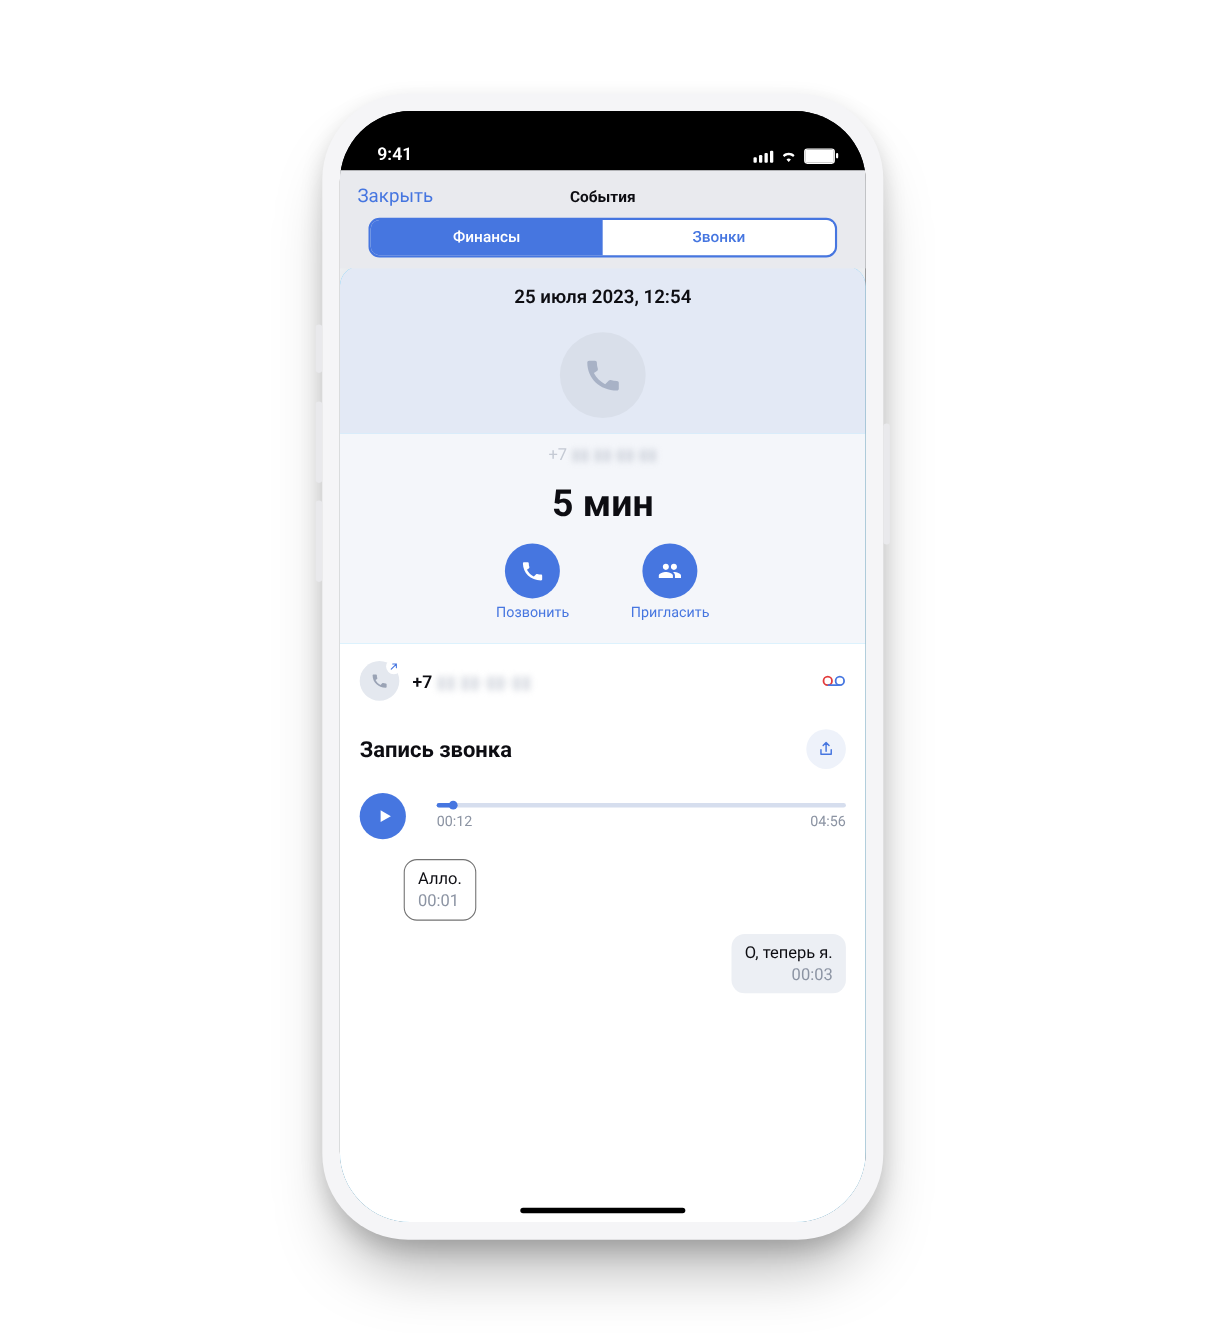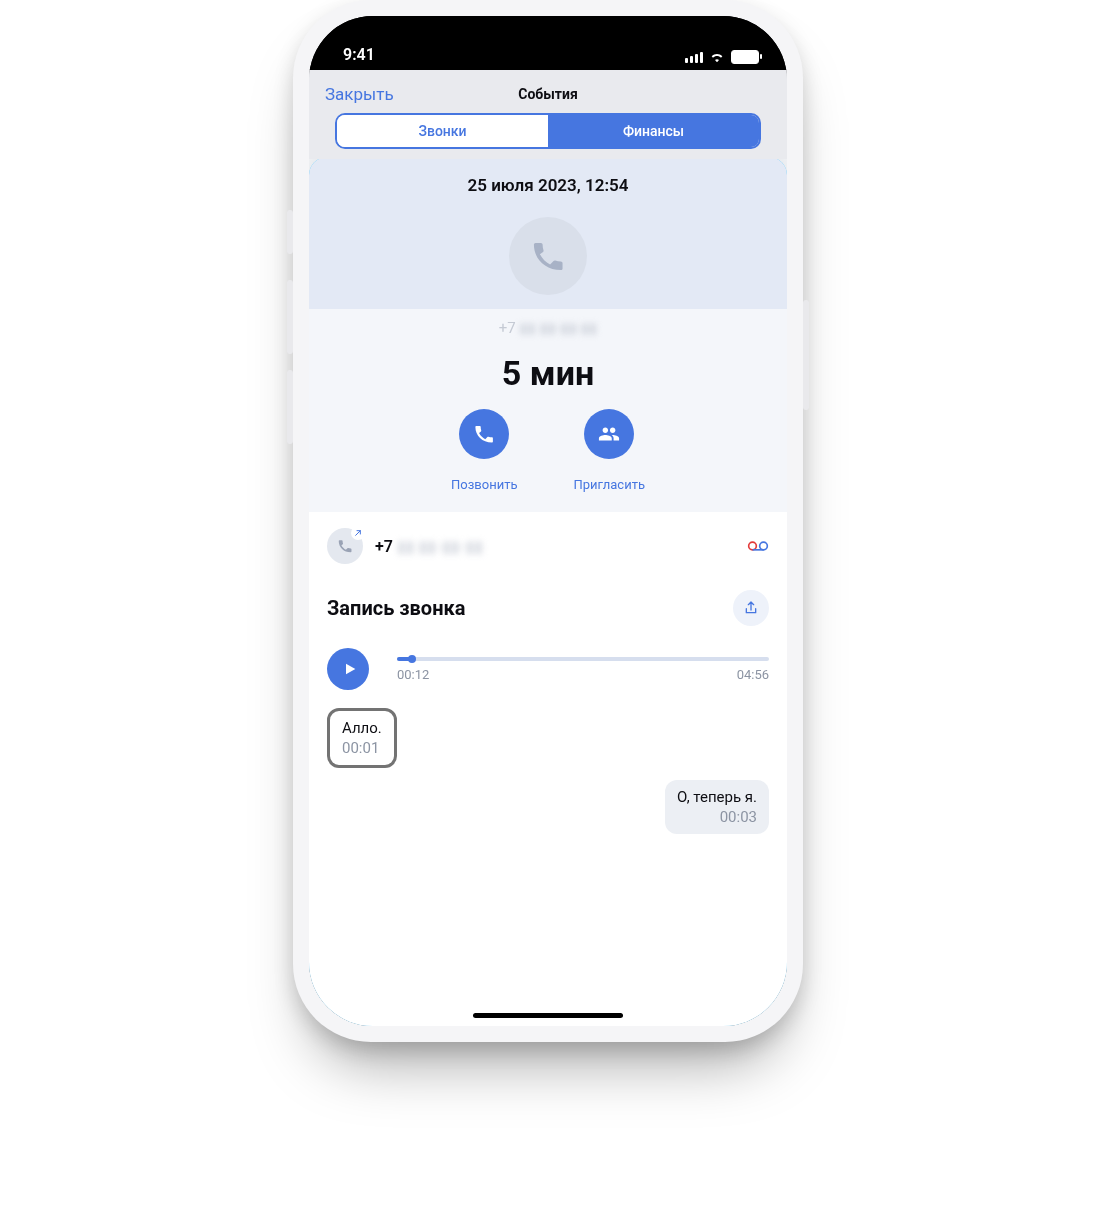--- a/index.html
+++ b/index.html
@@ -8,21 +8,21 @@
     --txt:#0d0d12;
     --muted:#8c94a3;
     --muted2:#a1a7b3;
     --bg:#f2f4f7;
     --bg2:#e8edf5;
     --card:#ffffff;
     --bubble:#eef1f5;
     --hdr:#e9eaee;
   }
   html,body{margin:0;padding:0;background:#fff;font-family:-apple-system,BlinkMacSystemFont,"Segoe UI",Roboto,Helvetica,Arial,sans-serif;}
-  .stage{width:1096px;height:1212px;position:relative;display:flex;align-items:flex-start;justify-content:center;}
+  .stage{width:1096px;height:1212px;position:relative;display:flex;align-items:center;justify-content:center;}
   
   .phone{
     width:510px;height:1042px;
     background:#f5f5f7;
     border-radius:78px;
     box-shadow:0 40px 60px -20px rgba(0,0,0,.35),0 8px 20px rgba(0,0,0,.15);
     position:relative;
     padding:16px;
     box-sizing:border-box;
   }
@@ -95,21 +95,21 @@
     width:78px;height:78px;border-radius:50%;
     background:#d9dfea;display:flex;align-items:center;justify-content:center;
   }
   .avatar svg{width:36px;height:36px;fill:#a8b2c6;}
   .info-block{background:#f4f6fa;padding:8px 0 20px;text-align:center;}
   .person-name{font-weight:600;font-size:17px;color:var(--txt);margin-top:14px;}
   .person-phone{font-size:15px;color:#c5cad4;margin-top:2px;}
   .duration{font-size:34px;font-weight:700;color:var(--txt);margin-top:16px;}
   .cost{font-size:16px;color:var(--muted2);margin-top:2px;}
   .actions{display:flex;justify-content:center;gap:56px;margin-top:16px;}
-  .action{display:flex;flex-direction:column;align-items:center;gap:18px;}
+  .action{display:flex;flex-direction:column;align-items:center;gap:6px;}
   .action .circle{
     width:50px;height:50px;border-radius:50%;background:var(--blue);
     display:flex;align-items:center;justify-content:center;
   }
   .action .circle svg{width:22px;height:22px;fill:#fff;}
   .action .lbl{font-size:13px;color:var(--blue);}
 
   .white-card{background:var(--card);padding:16px 18px 0;flex:1;display:flex;flex-direction:column;}
   .phone-row{display:flex;align-items:center;gap:12px;}
   .mini-avatar{
@@ -145,21 +145,21 @@
   .track-bar{height:4px;background:#d6deee;border-radius:2px;position:relative;}
   .track-fill{position:absolute;left:0;top:0;height:100%;background:var(--blue);border-radius:2px;}
   .track-knob{position:absolute;top:50%;width:8px;height:8px;border-radius:50%;background:var(--blue);transform:translate(-50%,-50%);}
   .track-times{display:flex;justify-content:space-between;font-size:13px;color:var(--muted);margin-top:6px;}
 
   .transcript{margin-top:18px;display:flex;flex-direction:column;gap:12px;padding-bottom:8px;}
   .bubble{
     display:inline-flex;flex-direction:column;padding:8px 12px;border-radius:12px;
     max-width:62%;font-size:15px;
   }
-  .bubble.left{align-self:flex-start;background:#fff;border:3px solid #737373;color:var(--txt);}
+  .bubble.left{align-self:flex-start;background:#fff;border:1px solid #737373;color:var(--txt);margin-left:40px;}
   .bubble.right{align-self:flex-end;background:#eceff4;color:var(--txt);text-align:right;}
   .bubble .time{font-size:15px;color:var(--muted);margin-top:2px;}
 
   .home-ind{position:absolute;bottom:8px;left:50%;transform:translateX(-50%);width:150px;height:5px;background:#000;border-radius:3px;z-index:6;}
 </style>
 </head>
 <body>
 
 <div class="stage">
   <div class="phone">
@@ -187,22 +187,22 @@
               <i></i>
             </span>
         </div>
       </div>
 
       <div class="app">
         <div class="nav">
           <span class="close">Закрыть</span>
           <span class="title">События</span>
           <div class="seg">
+            <div class="seg-item active">Финансы</div>
             <div class="seg-item inactive">Звонки</div>
-            <div class="seg-item active">Финансы</div>
           </div>
         </div>
 
         <div class="sheet">
           <div class="hdr-band">
             <div class="date">25 июля 2023, 12:54</div>
             <div class="avatar-wrap">
               <div class="avatar">
                 <svg viewBox="0 0 24 24">
                     <path d="M6.6 10.8c1.5 2.9 3.9 5.3 6.8 6.8l2.3-2.3c.3-.3.7-.4 1.1-.3 1.2.4 2.5.6 3.8.6.6 0 1.1.5 1.1 1.1v3.6c0 .6-.5 1.1-1.1 1.1C10.1 21.4 2.6 13.9 2.6 4.4 2.6 3.8 3.1 3.3 3.7 3.3h3.6c.6 0 1.1.5 1.1 1.1 0 1.3.2 2.6.6 3.8.1.4 0 .8-.3 1.1l-2.1 1.5z"></path>

